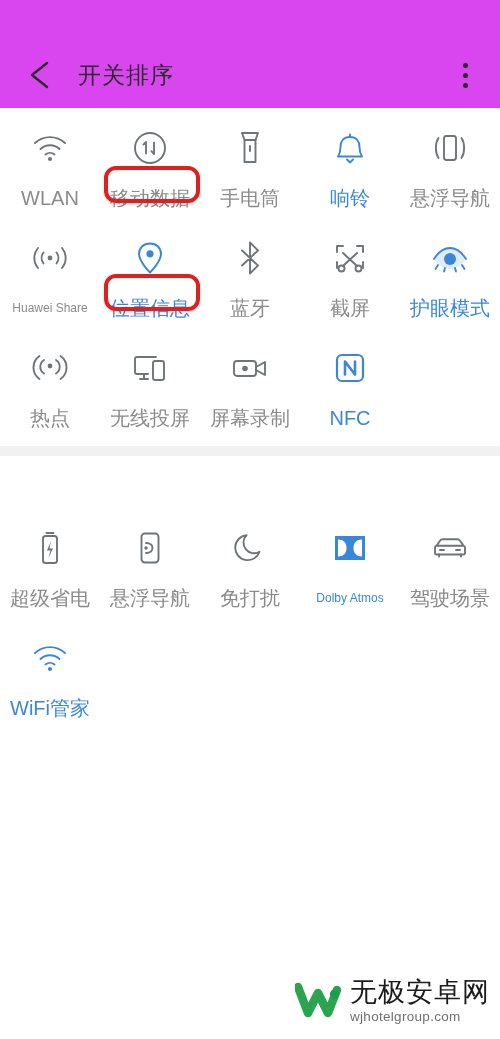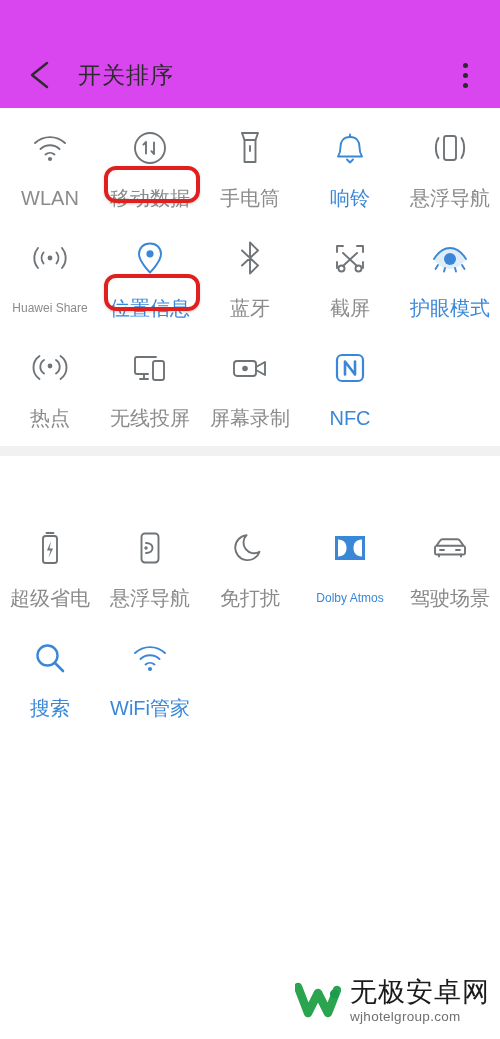--- a/index.html
+++ b/index.html
@@ -308,29 +308,20 @@
             <path d="M4 17 L4 11.5 C4 10.5 4.7 9.8 5.6 9.6 L9 4.8 C9.6 3.8 10.6 3.3 11.7 3.3 H26.3 C27.4 3.3 28.4 3.8 29 4.8 L32.4 9.6 C33.3 9.8 34 10.5 34 11.5 L34 17 C34 17.9 33.3 18.5 32.4 18.5 H5.6 C4.7 18.5 4 17.9 4 17 Z" fill="none" stroke="#6f7478" stroke-width="1.9" stroke-linecap="round" stroke-linejoin="round"></path>
             <path d="M6 9.8 H32" fill="none" stroke="#6f7478" stroke-width="1.9" stroke-linecap="round" stroke-linejoin="round"></path>
             <path d="M9 14 H13 M25 14 H29" fill="none" stroke="#6f7478" stroke-width="1.9" stroke-linecap="round" stroke-linejoin="round"></path>
             <path d="M8 18.5 L8 20.5 M30 18.5 L30 20.5" fill="none" stroke="#6f7478" stroke-width="1.9" stroke-linecap="round" stroke-linejoin="round"></path>
           </svg>
         </div>
         <div class="label">驾驶场景</div>
       </div>
       <div class="cell on">
         <div class="icon">
-          <svg width="32" height="32" viewBox="0 0 32 32">
-            <circle cx="13.5" cy="13.5" r="10" fill="none" stroke="#3a87d8" stroke-width="2.4"></circle>
-            <path d="M21 21 L29 29" fill="none" stroke="#3a87d8" stroke-width="2.6" stroke-linecap="round"></path>
-          </svg>
-        </div>
-        <div class="label">搜索</div>
-      </div>
-      <div class="cell on">
-        <div class="icon">
           <svg width="36" height="30" viewBox="0 0 36 30">
             <path d="M3 10 A22 22 0 0 1 33 10" fill="none" stroke="#3a87d8" stroke-width="1.9" stroke-linecap="round" stroke-linejoin="round"></path>
             <path d="M8.5 16 A14 14 0 0 1 27.5 16" fill="none" stroke="#3a87d8" stroke-width="1.9" stroke-linecap="round" stroke-linejoin="round"></path>
             <path d="M13.5 21.5 A7 7 0 0 1 22.5 21.5" fill="none" stroke="#3a87d8" stroke-width="1.9" stroke-linecap="round" stroke-linejoin="round"></path>
             <circle cx="18" cy="26" r="2.1" fill="#3a87d8"></circle>
           </svg>
         </div>
         <div class="label">WiFi管家</div>
       </div>
     </div>

